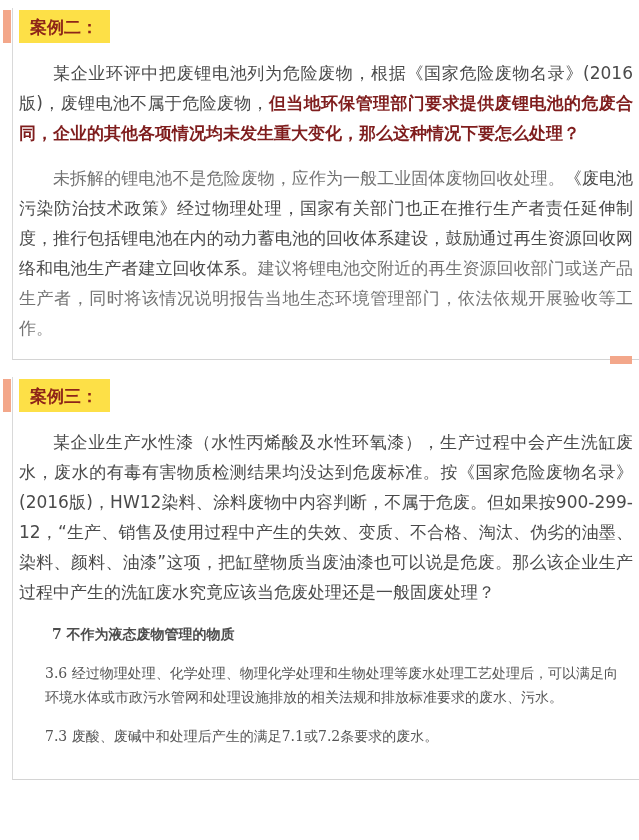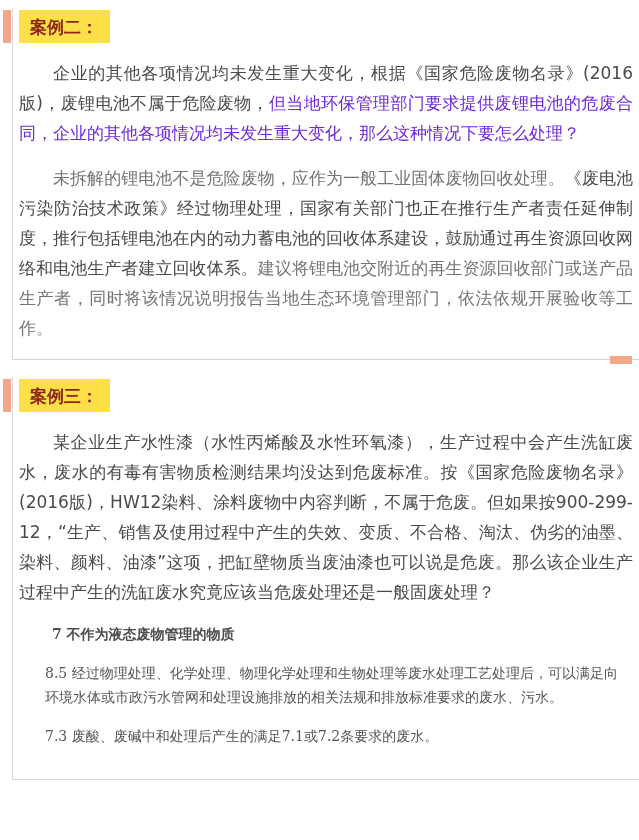--- a/index.html
+++ b/index.html
@@ -45,21 +45,21 @@
   }
   .para {
     margin: 15px 0 0 0;
     font-size: 17px;
     line-height: 30px;
     color: #4a4a4a;
     text-align: justify;
     text-indent: 2em;
   }
   .seg-regular { color: #4a4a4a; font-weight: 400; }
-  .seg-bold   { color: #6d28d9; font-weight: 400; }
+  .seg-bold   { color: #7f1d1d; font-weight: 700; }
   .seg-blue   { color: #737373; font-weight: 400; }
   .quote {
     margin: 12px 0 0 11px;
     font-family: "DejaVu Serif", serif;
     font-size: 14px;
     line-height: 24px;
     color: #555555;
     text-align: justify;
   }
   .quote p { margin: 15px; }
@@ -82,21 +82,21 @@
 
 <div class="page">
 
   <section class="card">
     <span class="accent-bar"></span>
     <div class="badge">
       <span>案例二：</span>
     </div>
 
     <p class="para">
-      <span class="seg-regular">企业的其他各项情况均未发生重大变化，根据《国家危险废物名录》(2016版)，废锂电池不属于危险废物，</span><span class="seg-bold">但当地环保管理部门要求提供废锂电池的危废合同，企业的其他各项情况均未发生重大变化，那么这种情况下要怎么处理？</span>
+      <span class="seg-regular">某企业环评中把废锂电池列为危险废物，根据《国家危险废物名录》(2016版)，废锂电池不属于危险废物，</span><span class="seg-bold">但当地环保管理部门要求提供废锂电池的危废合同，企业的其他各项情况均未发生重大变化，那么这种情况下要怎么处理？</span>
     </p>
 
     <p class="para">
       <span class="seg-blue">未拆解的锂电池不是危险废物，应作为一般工业固体废物回收处理。</span><span class="seg-regular">《废电池污染防治技术政策》经过物理处理，国家有关部门也正在推行生产者责任延伸制度，推行包括锂电池在内的动力蓄电池的回收体系建设，鼓励通过再生资源回收网络和电池生产者建立回收体系。</span><span class="seg-blue">建议将锂电池交附近的再生资源回收部门或送产品生产者，同时将该情况说明报告当地生态环境管理部门，依法依规开展验收等工作。</span>
     </p>
 
     <span class="corner-tab"></span>
   </section>
 
   <section class="card">
@@ -105,20 +105,20 @@
       <span>案例三：</span>
     </div>
 
     <p class="para">
       <span class="seg-regular">某企业生产水性漆（水性丙烯酸及水性环氧漆），生产过程中会产生洗缸废水，废水的有毒有害物质检测结果均没达到危废标准。按《国家危险废物名录》(2016版)，HW12染料、涂料废物中内容判断，不属于危废。但如果按900-299-12，“生产、销售及使用过程中产生的失效、变质、不合格、淘汰、伪劣的油墨、染料、颜料、油漆”这项，把缸壁物质当废油漆也可以说是危废。那么该企业生产过程中产生的洗缸废水究竟应该当危废处理还是一般固废处理？</span>
     </p>
 
 
     <div class="quote">
       <p class="quote-title">7 不作为液态废物管理的物质</p>
-      <p class="quote-item">8.5 经过物理处理、化学处理、物理化学处理和生物处理等废水处理工艺处理后，可以满足向环境水体或市政污水管网和处理设施排放的相关法规和排放标准要求的废水、污水。</p>
+      <p class="quote-item">3.6 经过物理处理、化学处理、物理化学处理和生物处理等废水处理工艺处理后，可以满足向环境水体或市政污水管网和处理设施排放的相关法规和排放标准要求的废水、污水。</p>
       <p class="quote-item">7.3 废酸、废碱中和处理后产生的满足7.1或7.2条要求的废水。</p>
     </div>
 
     
   </section>
 
 </div>
 
 </body></html>

